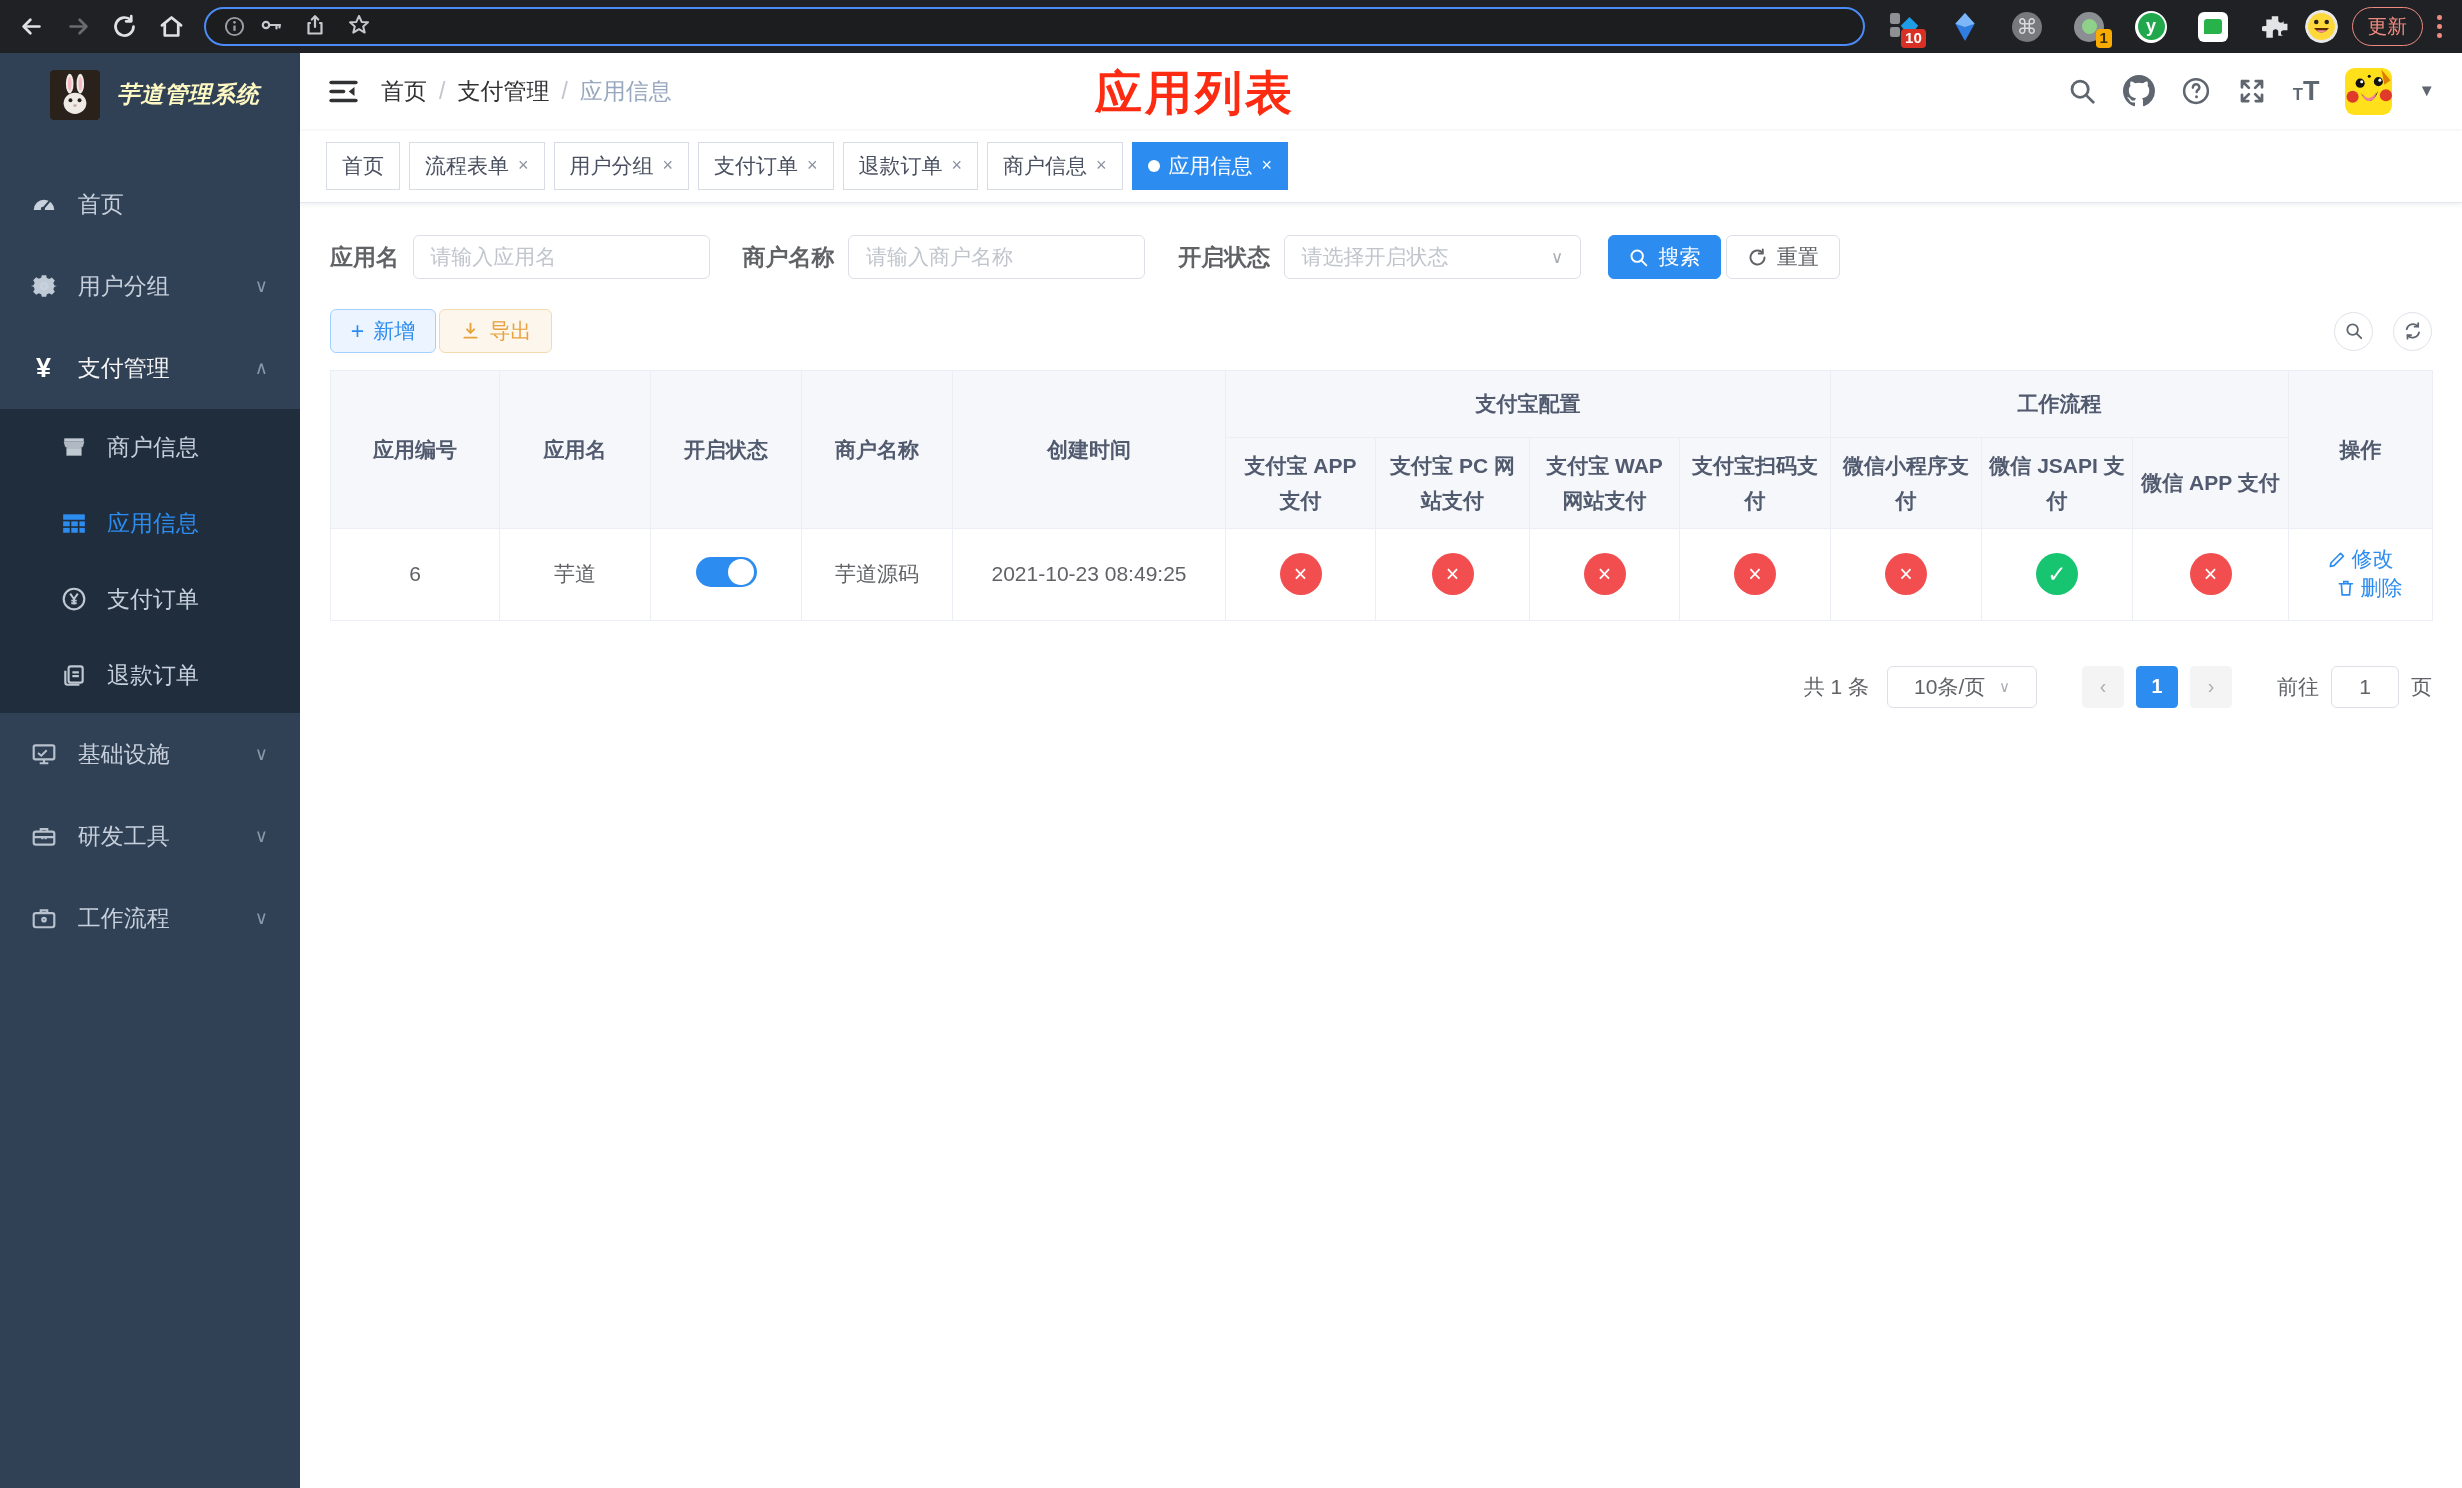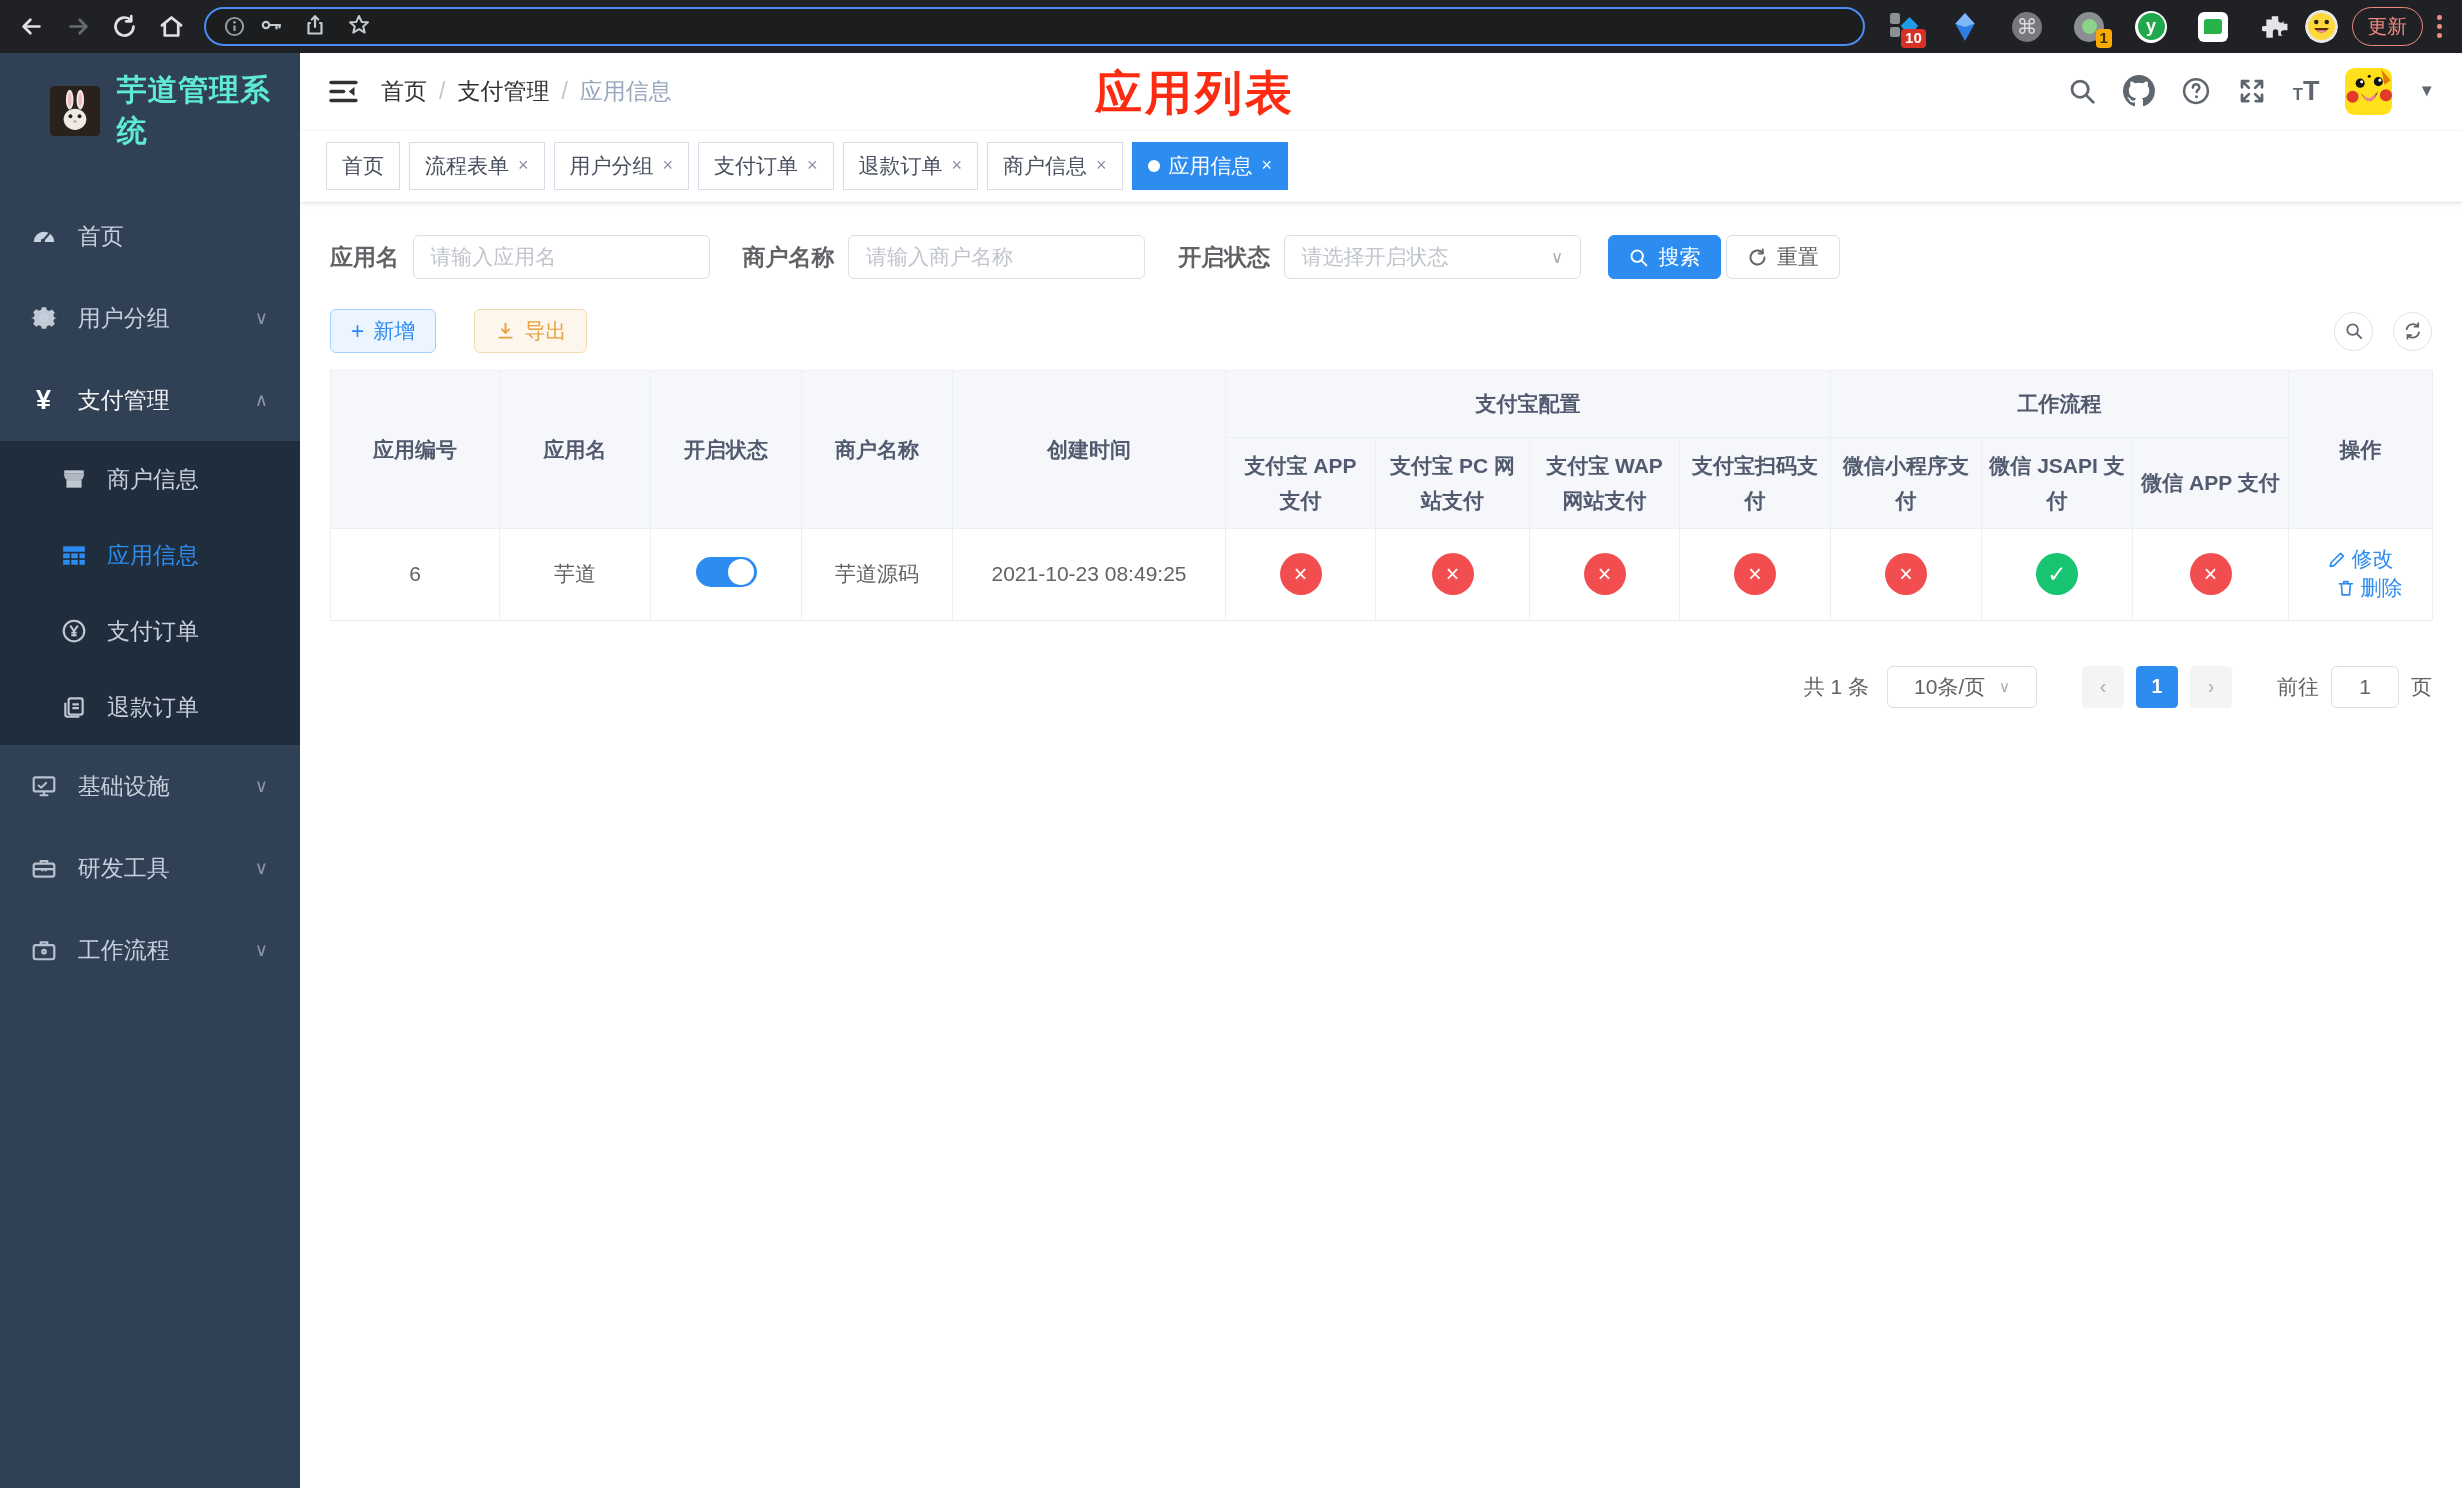--- a/index.html
+++ b/index.html
@@ -35,21 +35,21 @@
   .chromedots { width:12px; display:flex; flex-direction:column; align-items:center; gap:4.5px; margin-right:6px; }
   .chromedots i { width:4.5px; height:4.5px; border-radius:50%; background:#ee8a80; display:block; }
 
   
   .app { display:flex; height:1436px; }
 
   
   .sidebar { width:300px; background:#304156; color:#bfcbd9; flex:0 0 auto; display:flex; flex-direction:column; }
   .logo { display:flex; align-items:center; gap:16.7px; padding:16.7px 0 16.7px 50px; }
   .logo-img { width:50px; height:50px; border-radius:4.5px; background:linear-gradient(160deg,#3b2b23 0%,#241a14 100%); display:flex; align-items:center; justify-content:center; font-size:33px; }
-  .logo-title { color:#5eead4; font-size:30px; font-weight:bold; letter-spacing:0.8px; }
+  .logo-title { color:#fef9c3; font-size:23px; font-weight:bold; letter-spacing:0.8px;font-style:italic; }
   .menu { margin-top:27px; }
   .mitem { height:82px; display:flex; align-items:center; padding-left:29px; position:relative; font-size:23px; color:#c6cfdb; cursor:pointer; }
   .mitem .micon { width:29px; display:flex; justify-content:center; color:#b8c2ce; }
   .mitem .mlabel { margin-left:19.7px; }
   .mitem .chev { position:absolute; right:32px; color:#8a96a5; font-size:18px; }
   .submenu { background:#1f2d3d; }
   .smitem { height:76px; display:flex; align-items:center; padding-left:59px; font-size:23px; color:#c6cfdb; cursor:pointer; }
   .smitem .micon { width:30px; display:flex; justify-content:center; color:#c0c8d2; }
   .smitem .mlabel { margin-left:18px; }
   .smitem.active { color:#2d8cf0; }
@@ -87,21 +87,21 @@
   .filters { display:flex; align-items:center; margin-top:9px; font-size:23px; }
   .f-label { font-weight:bold; color:#606266; margin-right:13.6px; white-space:nowrap; }
   .f-input { width:297px; height:44px; border:0.8px solid #dcdfe6; border-radius:6px; padding:0 16.7px; font-size:21px; color:#606266; font-family:inherit; outline:none; background:#fff; margin-right:33px; }
   .f-input::placeholder { color:#c0c4cc; }
   .f-select { width:297px; height:44px; border:0.8px solid #dcdfe6; border-radius:6px; padding:0 16.7px; font-size:21px; color:#c0c4cc; display:flex; align-items:center; justify-content:space-between; margin-right:27px; cursor:pointer; }
   .f-select .chev { color:#a8abb2; font-size:16.7px; }
   .btn { height:44px; border-radius:6px; font-size:21px; display:inline-flex; align-items:center; justify-content:center; gap:9px; padding:0 19.7px; cursor:pointer; border:0.8px solid transparent; font-family:inherit; background:#fff; }
   .btn-primary { background:#2d8cf0; border-color:#2d8cf0; color:#fff; }
   .btn-reset { border-color:#dcdfe6; color:#606266; margin-left:5px; }
   .btn-add { background:#ecf5ff; border-color:#a3d0ff; color:#2d8cf0; }
-  .btn-export { background:#fdf6ec; border-color:#f5dab1; color:#e6a23c; margin-left:38px; }
+  .btn-export { background:#fdf6ec; border-color:#f5dab1; color:#e6a23c; margin-left:3px; }
 
   .toolbar { margin-top:30px; display:flex; align-items:center; }
   .tool-right { margin-left:auto; display:flex; gap:19.7px; }
   .circbtn { width:39px; height:39px; border-radius:50%; border:0.8px solid #dfe2e8; background:#fff; color:#5f6670; display:flex; align-items:center; justify-content:center; cursor:pointer; }
 
   
   table.grid { margin-top:16.7px; width:2102px; border-collapse:collapse; table-layout:fixed; font-size:21px; }
   .grid th, .grid td { border:0.8px solid #ebeef5; text-align:center; vertical-align:middle; }
   .grid thead th { background:#f5f7fa; color:#515a6e; font-weight:bold; line-height:35px; padding:7.6px 6px; }
   .grid thead tr.grouprow th { height:67px; }

